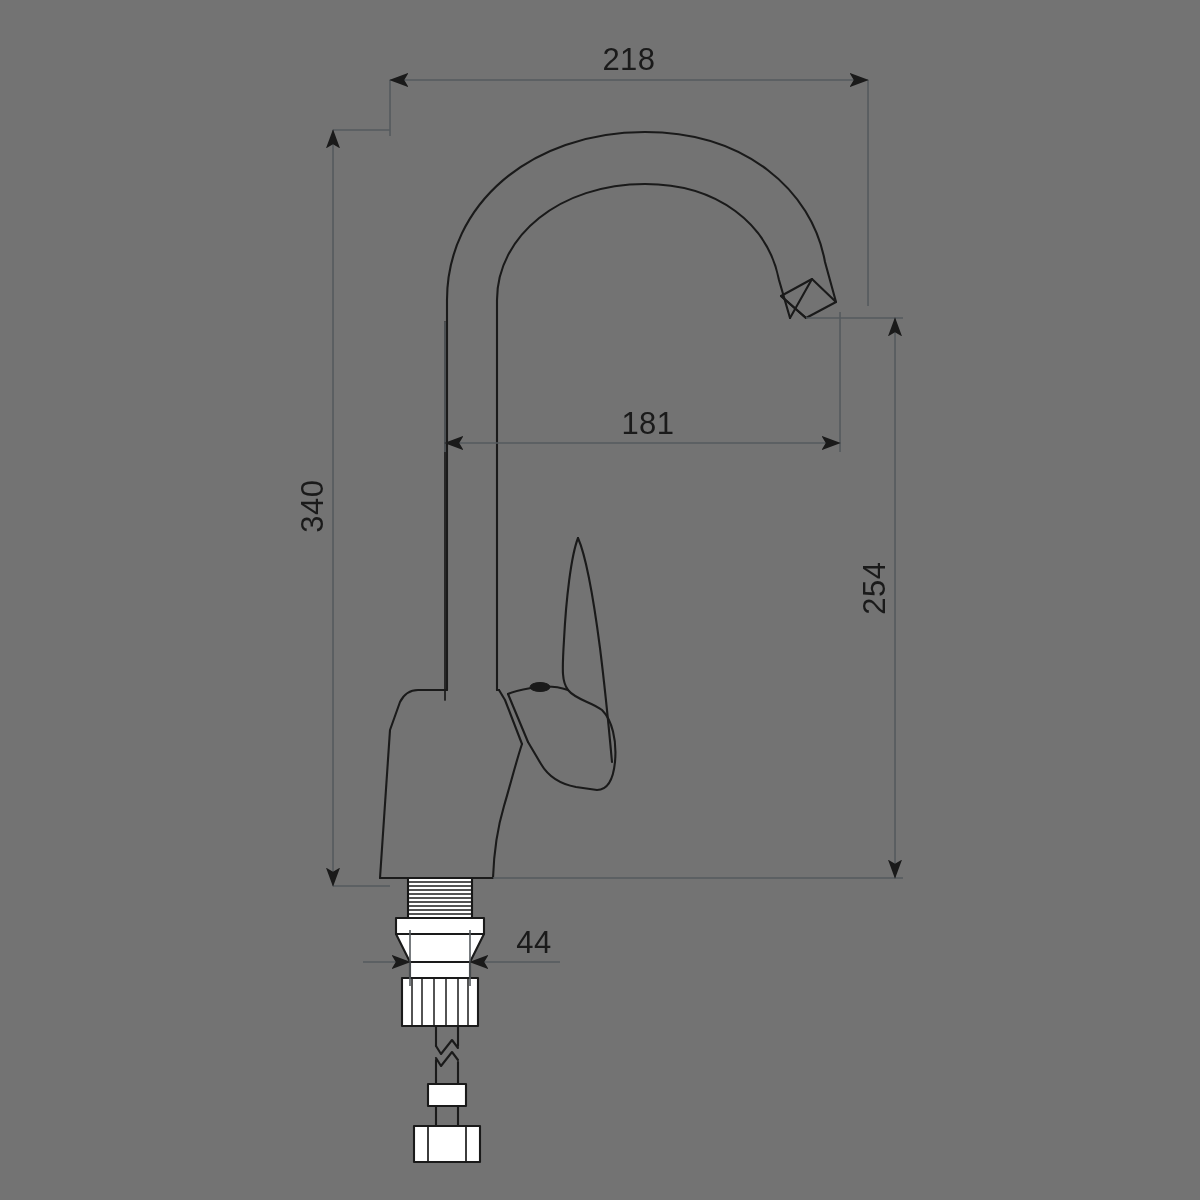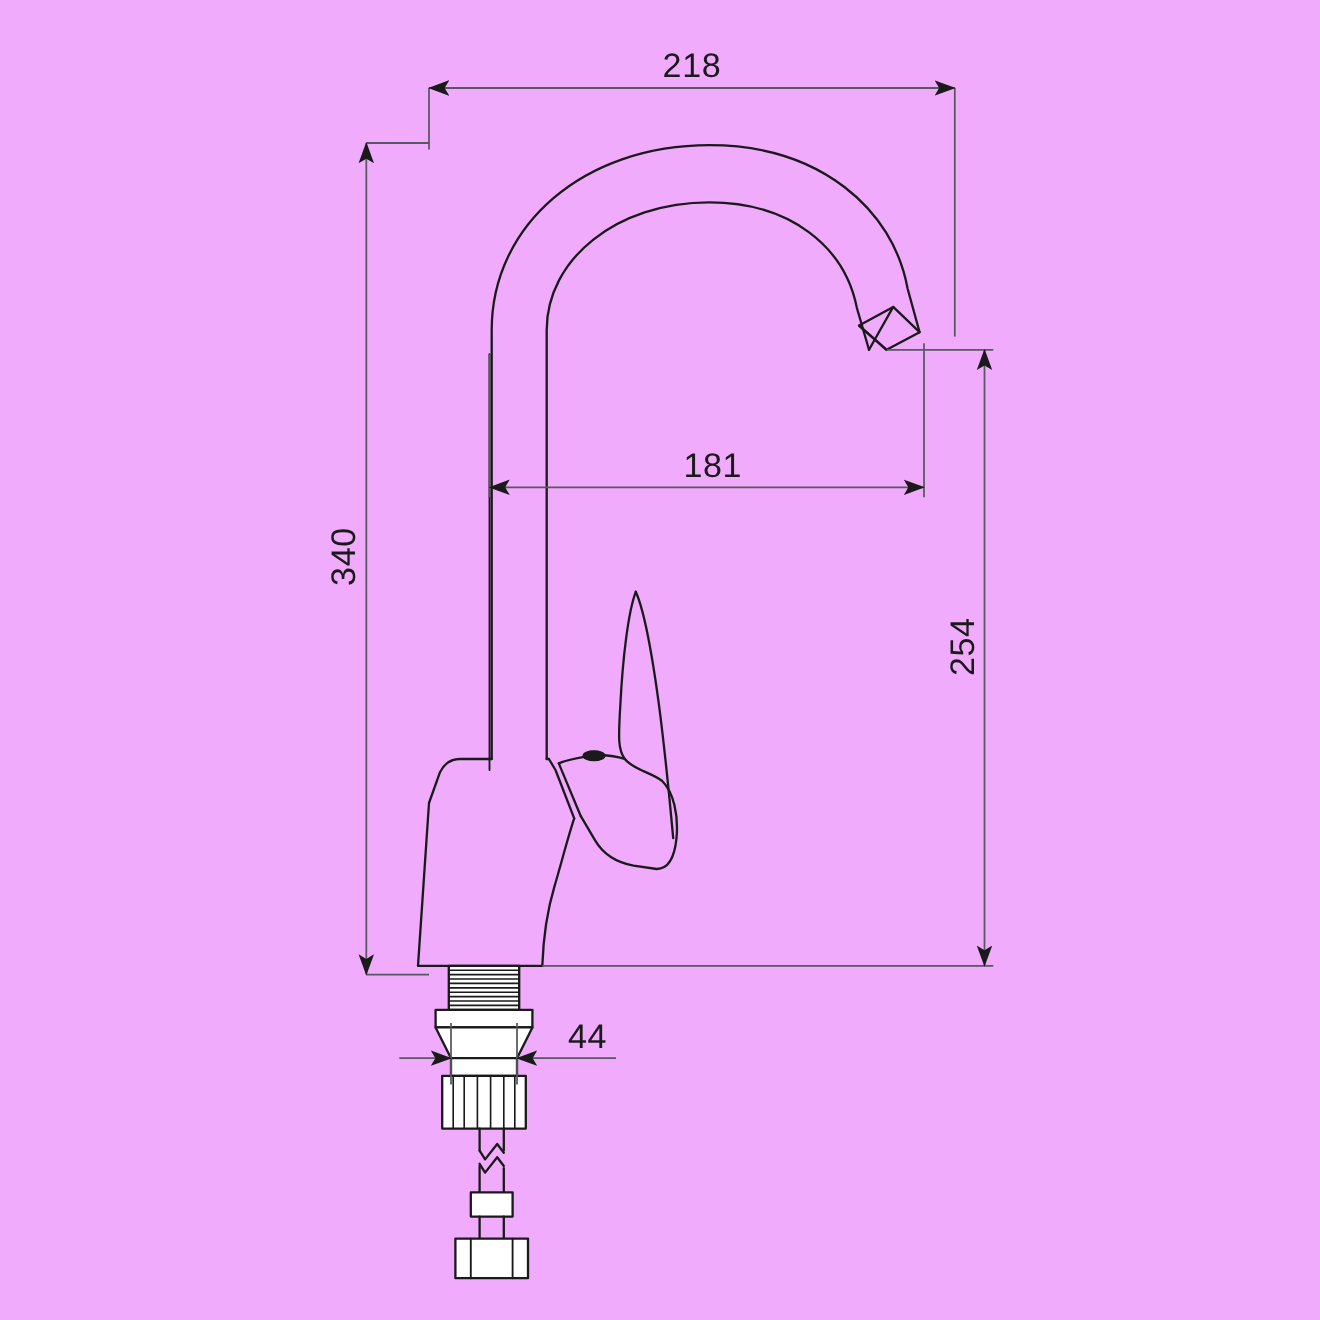--- a/index.html
+++ b/index.html
@@ -10,21 +10,21 @@
   body {
     width: 1200px;
     height: 1200px;
     font-family: "Liberation Sans", sans-serif;
     overflow: hidden;
   }
   #drawing-root {
     position: relative;
     width: 1200px;
     height: 1200px;
-    background: #f0abfc;
+    background: #737373;
   }
   svg.drawing-canvas {
     display: block;
     width: 1200px;
     height: 1200px;
   }
   .part-line {
     fill: none;
     stroke: #1a1a1a;
     stroke-width: 2.1;

